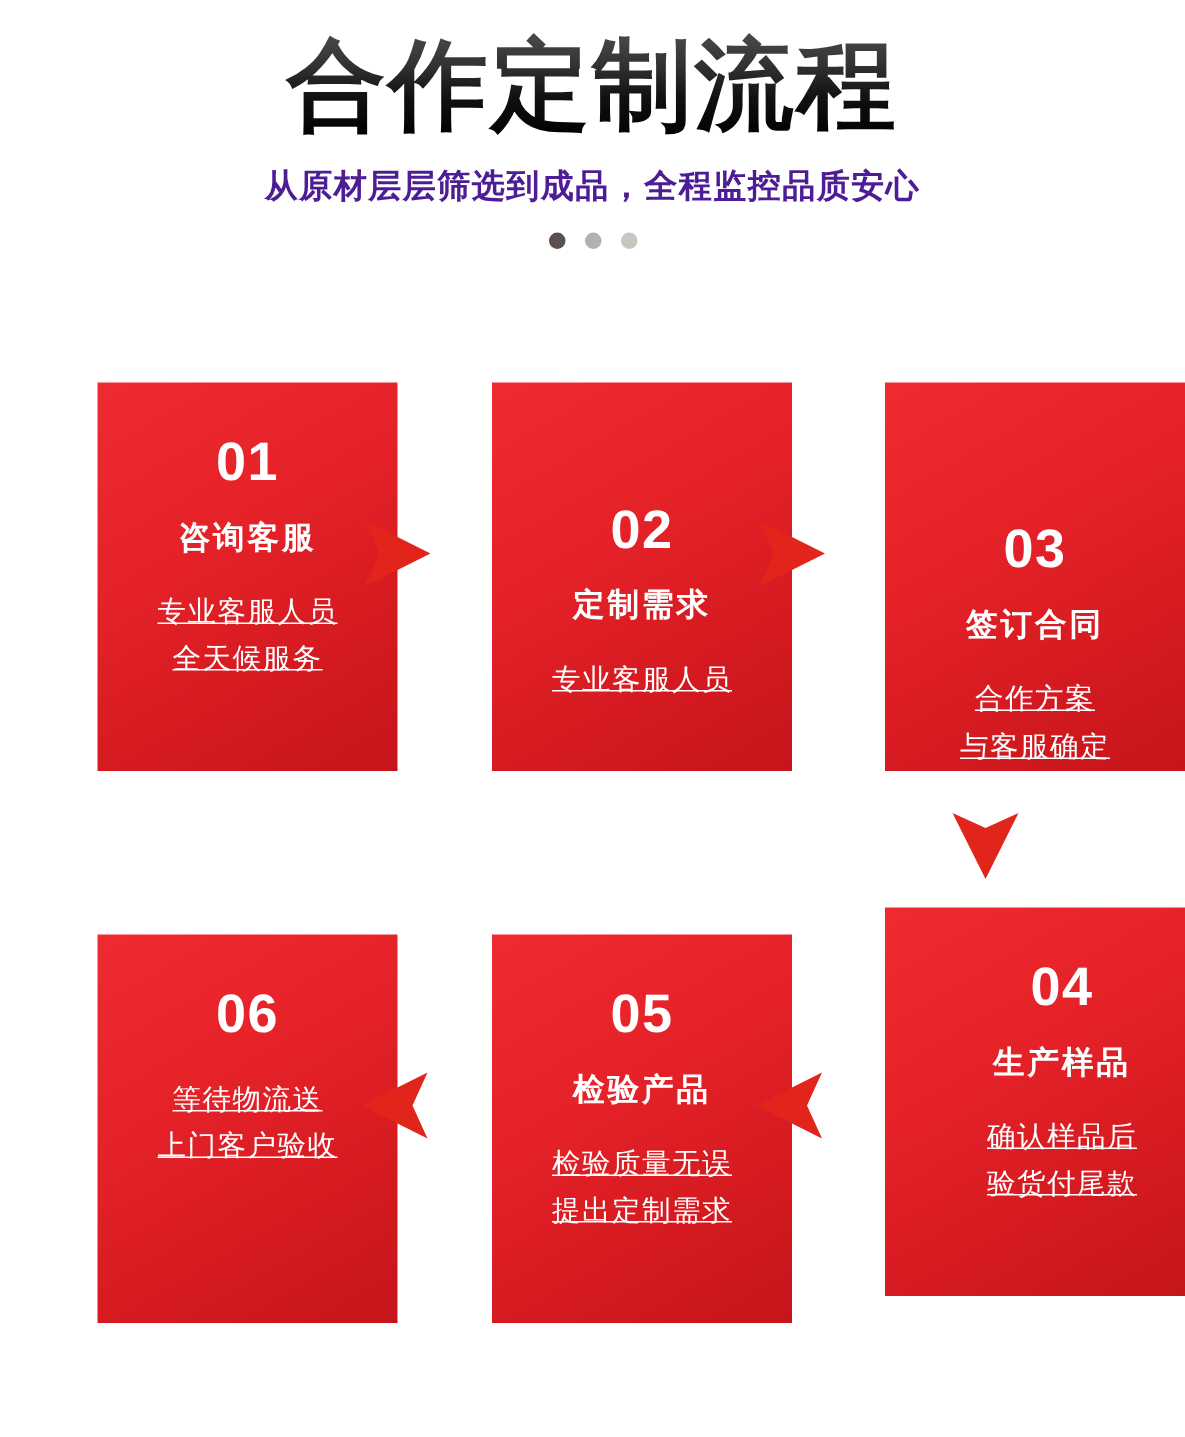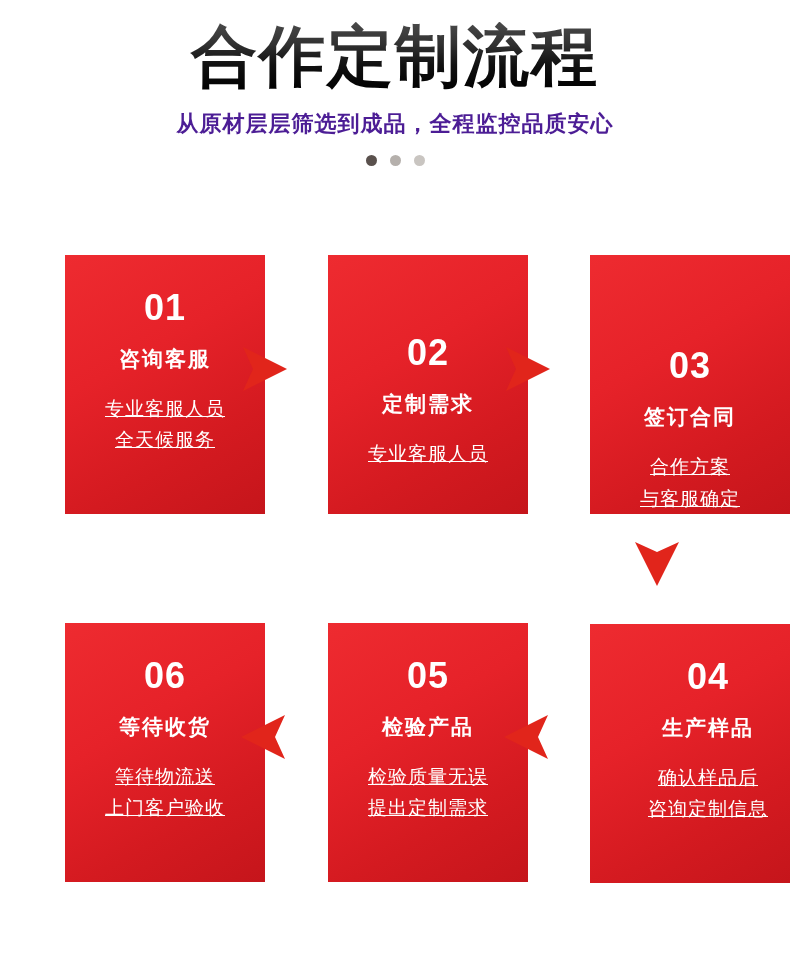--- a/index.html
+++ b/index.html
@@ -101,21 +101,21 @@
   }
   .card-desc span { display: block; }
 
   
   .card-1 { left: 33px;  top: 255px; }
   .card-2 { left: 296px; top: 255px; justify-content: center; }
   .card-3 { left: 558px; top: 255px; justify-content: flex-end; }
   
   .card-6 { left: 33px;  top: 623px; }
   .card-5 { left: 296px; top: 623px; }
-  .card-4 { left: 558px; top: 624px; padding-left: 36px; }
+  .card-4 { left: 558px; top: 605px; padding-left: 36px; }
 
   
   .arrow {
     position: absolute;
     pointer-events: auto;
   }
   .arrow svg { display: block; }
 
   .arrow-1 { left: 241px; top: 345px; }   
   .arrow-2 { left: 504px; top: 345px; }   
@@ -162,36 +162,35 @@
       <span>合作方案</span>
       <span>与客服确定</span>
     </div>
   </div>
 
   <div class="card card-4">
     <div class="card-num">04</div>
     <div class="card-title">生产样品</div>
     <div class="card-desc">
       <span>确认样品后</span>
-      <span>咨询定制信息</span>
+      <span>验货付尾款</span>
     </div>
   </div>
 
   <div class="card card-5">
     <div class="card-num">05</div>
     <div class="card-title">检验产品</div>
     <div class="card-desc">
       <span>检验质量无误</span>
       <span>提出定制需求</span>
     </div>
   </div>
 
   <div class="card card-6">
     <div class="card-num">06</div>
-    <div class="card-title">等待收货</div>
     <div class="card-desc">
       <span>等待物流送</span>
       <span>上门客户验收</span>
     </div>
   </div>
 
   <div class="arrow arrow-1">
     <svg width="46" height="48" viewBox="0 0 46 48" xmlns="http://www.w3.org/2000/svg">
       <path d="M2 2 L46 24 L2 46 L12 24 Z" fill="#E1251B"></path>
     </svg>

